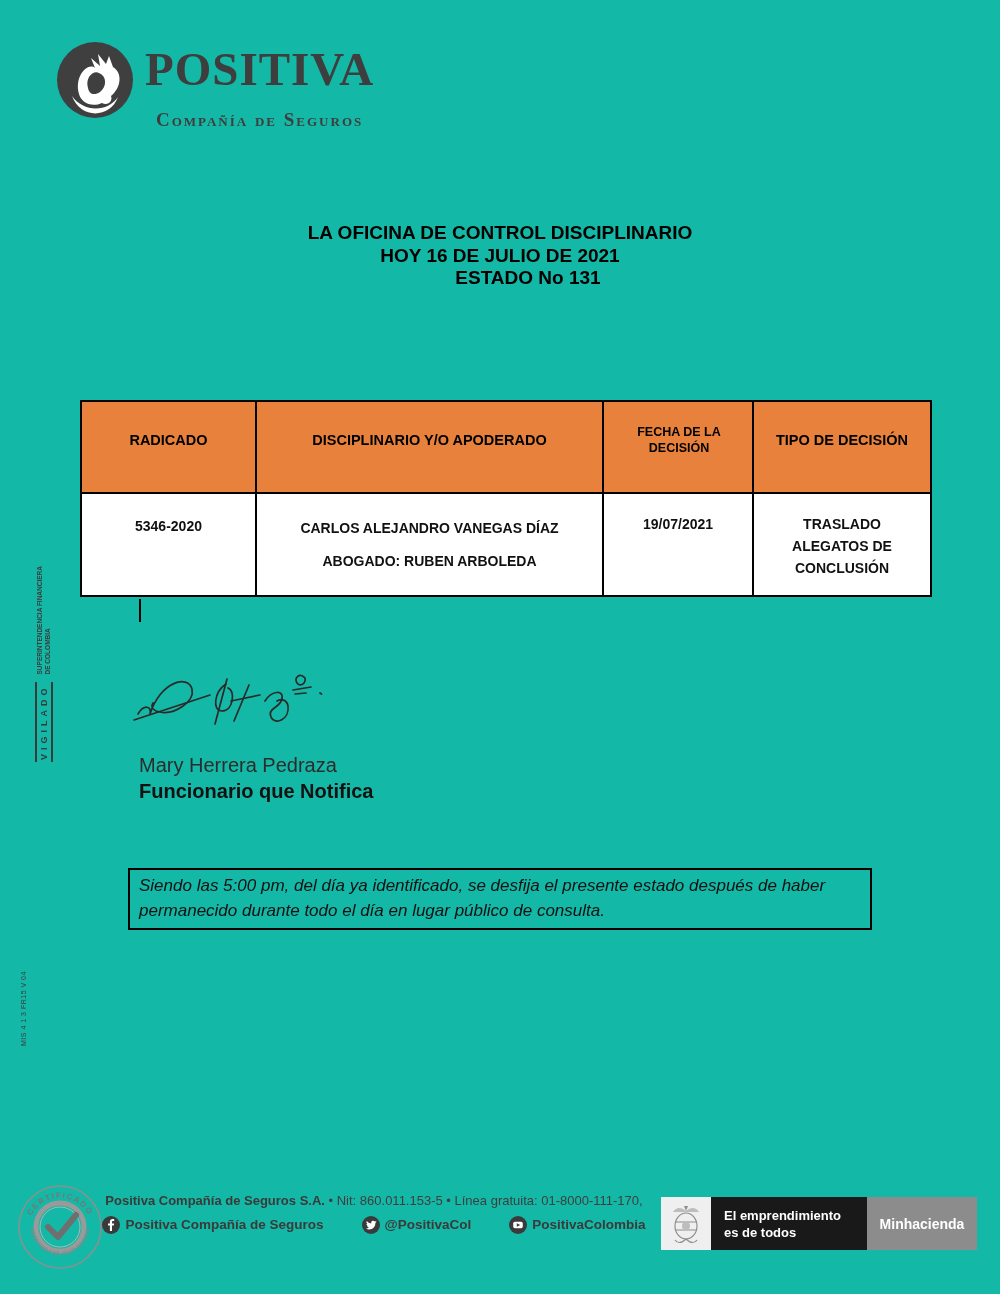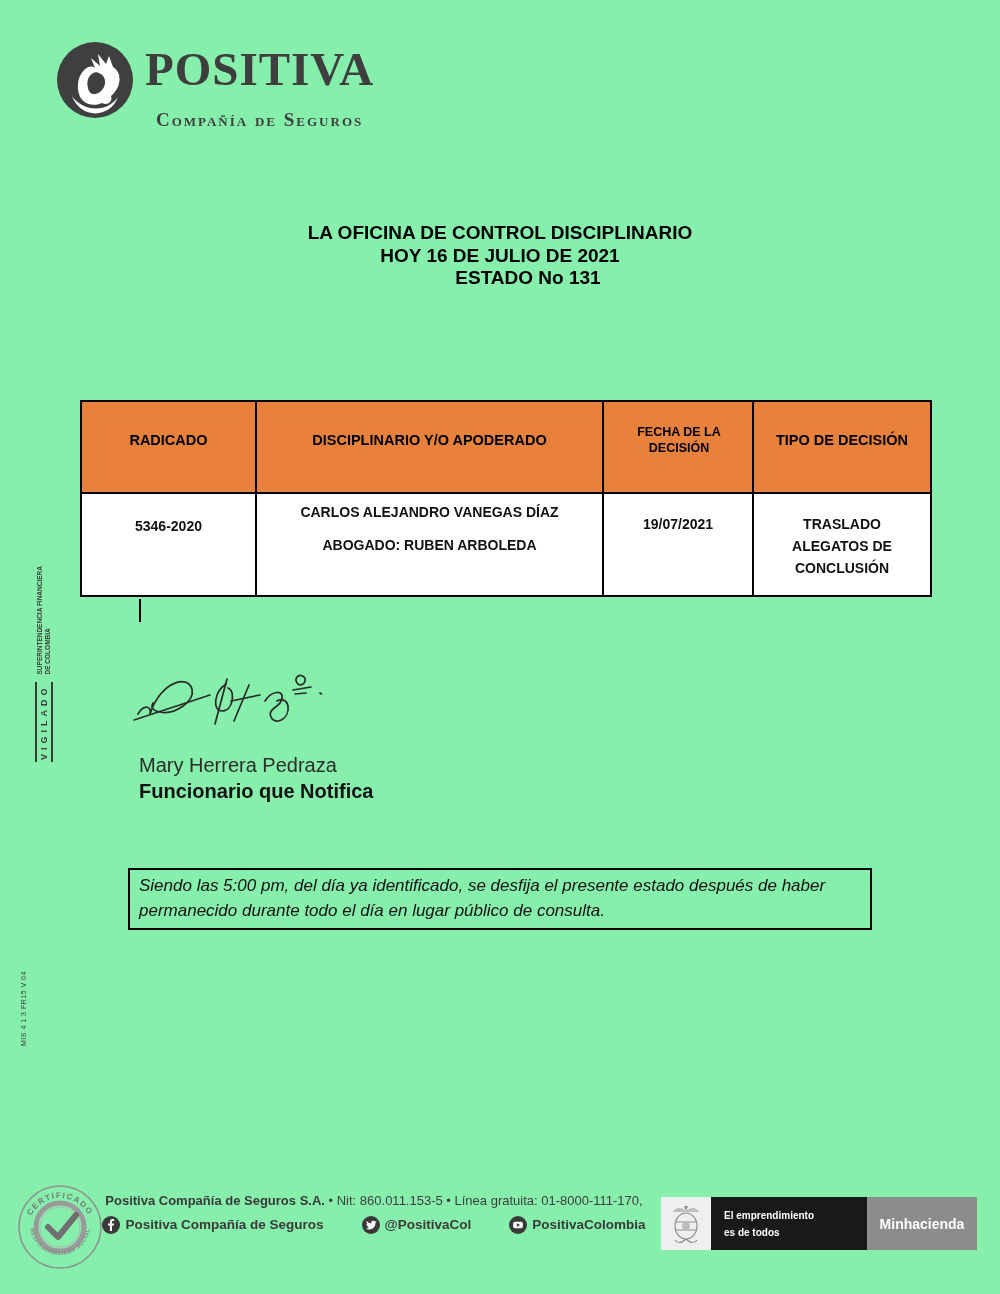--- a/index.html
+++ b/index.html
@@ -1,18 +1,18 @@
 <!DOCTYPE html>
 <html><head>
 <meta charset="utf-8">
 <style>
   * { margin:0; padding:0; box-sizing:border-box; }
   html,body { background:#fff; }
   body { font-family:"Liberation Sans", sans-serif; color:#111; }
-  .page { position:relative; width:1000px; height:1294px; background:#86efac; margin:0 auto; overflow:hidden; }
+  .page { position:relative; width:1000px; height:1294px; background:#14b8a6; margin:0 auto; overflow:hidden; }
 
   
   .logo { position:absolute; left:55px; top:40px; display:flex; align-items:flex-start; gap:10px; }
   .logo-mark { width:80px; height:80px; }
   .logo-textcol { display:flex; flex-direction:column; align-items:center; padding-top:6px; }
   .logo-name { font-family:"Liberation Serif", serif; font-size:47px; font-weight:600; letter-spacing:1px; color:#3e3e3e; line-height:1; }
   .logo-sub { font-family:"Liberation Serif", serif; font-variant:small-caps; font-size:19px; font-weight:600; letter-spacing:2px; color:#3e3e3e; margin-top:16px; }
 
   
   .title-block { position:absolute; left:150px; top:222px; width:700px; text-align:center;
@@ -21,21 +21,21 @@
 
   
   .doc-table { position:absolute; left:80px; top:400px; border-collapse:collapse; table-layout:fixed;border-radius:6px; }
   .doc-table td, .doc-table th { border:2px solid #000; }
   .doc-table th { background:#E8813B; font-size:14.5px; font-weight:bold; color:#000;
                   height:92px; vertical-align:middle; padding:0 6px 14px 6px; }
   .doc-table th.small-head { font-size:12.5px; padding:0 24px 14px 26px; line-height:16px; }
   .doc-table td { height:103px; vertical-align:top; font-weight:bold; font-size:14px; text-align:center; background:#fff; }
   .c-radicado { width:175px; } .c-disc { width:347px; } .c-fecha { width:150px; } .c-tipo { width:178px; }
   .cell-radicado { padding-top:24px;margin-left:46px; }
-  .cell-disc .l1 { margin-top:10px; }
+  .cell-disc .l1 { margin-top:26px; }
   .cell-disc .l2 { margin-top:17px; }
   .cell-fecha { padding-top:22px; }
   .cell-tipo { padding:19px 26px 16px 26px; line-height:22px; }
 
   .caret-mark { position:absolute; left:139px; top:599px; width:2px; height:23px; background:#000; }
 
   
   .signature-svg { position:absolute; left:130px; top:662px; }
   .sig-name { position:absolute; left:139px; top:754px; font-size:20px; color:#2c2c2c; }
   .sig-role { position:absolute; left:139px; top:780px; font-size:20px; font-weight:bold; color:#111; }
@@ -58,21 +58,21 @@
   .seal { position:absolute; left:16px; top:1183px; }
   .footer-info { position:absolute; left:100px; top:1191px; width:548px; text-align:center;
                  font-size:13px; line-height:20px; color:#3e3e3e; }
   .footer-info b { color:#3a3a3a; }
   .social-row { display:flex; justify-content:center; gap:38px; margin-top:4px; align-items:center; }
   .social-item { display:flex; align-items:center; gap:5px; font-size:13.5px; font-weight:bold; color:#3a3a3a; }
 
   .gov-strip { position:absolute; left:661px; top:1197px; height:53px; display:flex; }
   .gov-crest { width:50px; height:53px; background:#EFEFEF; display:flex; align-items:center; justify-content:center; }
   .gov-black { width:156px; height:53px; background:#191919; color:#fff; display:flex; flex-direction:column;
-               justify-content:center; padding-left:13px; font-size:10px; font-weight:bold; line-height:17px; }
+               justify-content:center; padding-left:13px; font-size:13px; font-weight:bold; line-height:17px; }
   .gov-gray { width:110px; height:53px; background:#8C8C8C; color:#fff; display:flex; align-items:center;
               justify-content:center; font-size:14px; font-weight:bold; }
 </style>
 </head>
 <body>
 
 <div class="page">
 
   <div class="logo">
     <svg class="logo-mark" viewBox="0 0 80 80">

